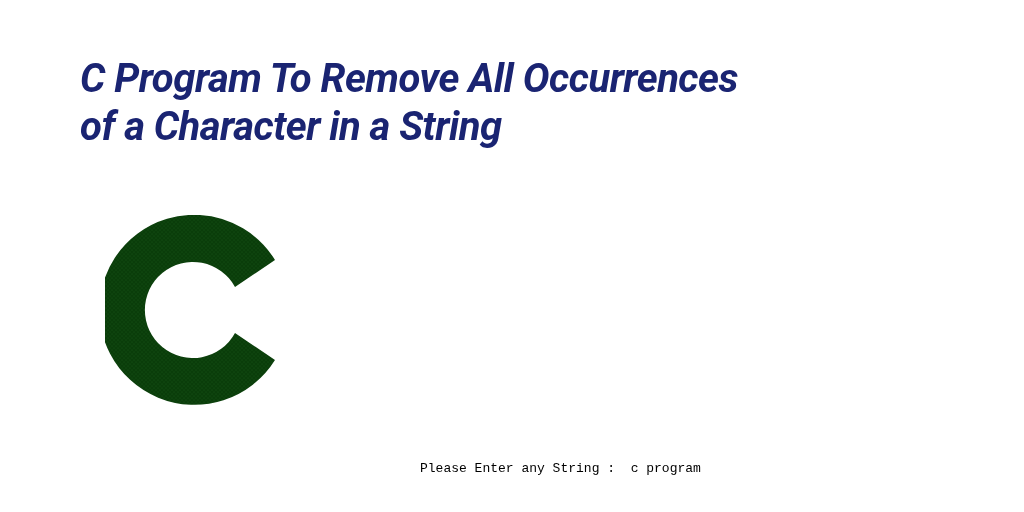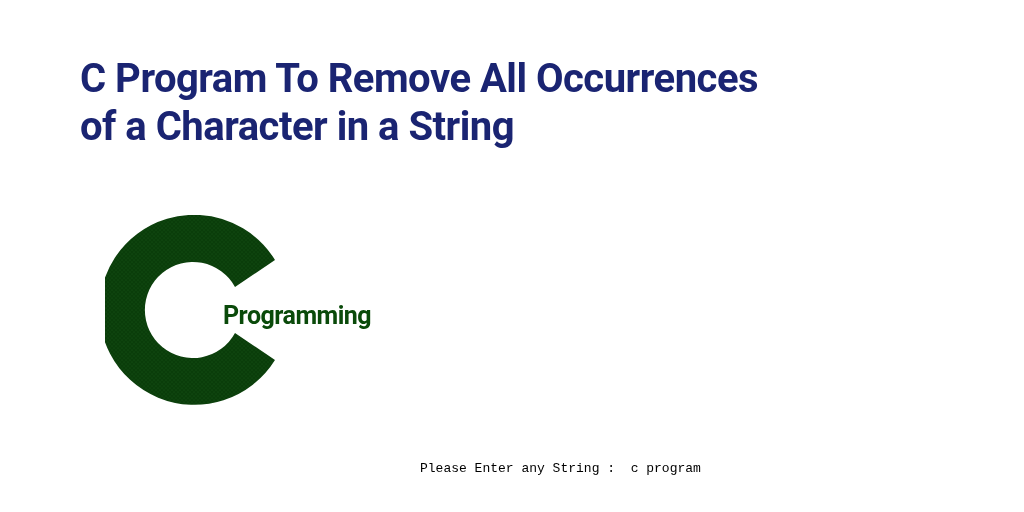--- a/index.html
+++ b/index.html
@@ -17,20 +17,21 @@
     }
     .title {
       position: absolute;
       top: 55px;
       left: 80px;
       font-size: 40px;
       font-weight: 700;
       color: #1a2472;
       line-height: 1.2;
       letter-spacing: -0.5px;
+      font-style: italic;
     }
     .logo-container {
       position: absolute;
       top: 215px;
       left: 105px;
       width: 240px;
       height: 190px;
     }
     .c-letter {
       position: absolute;
@@ -73,20 +74,19 @@
         <circle cx="3" cy="3" r="0.5" fill="#1a5a1a"></circle>
       </pattern>
     </defs>
     <path d="M 95 0 
              A 95 95 0 1 0 170 145
              L 130 118
              A 48 48 0 1 1 130 72
              L 170 45
              A 95 95 0 0 0 95 0 Z" fill="url(#codePattern)"></path>
   </svg>
-  <div class="programming-text">Programming</div>
 </div>
 
 <div class="output">
   <div>Please Enter any String :  c program</div>
   
   
 </div>
 
 </body></html>

